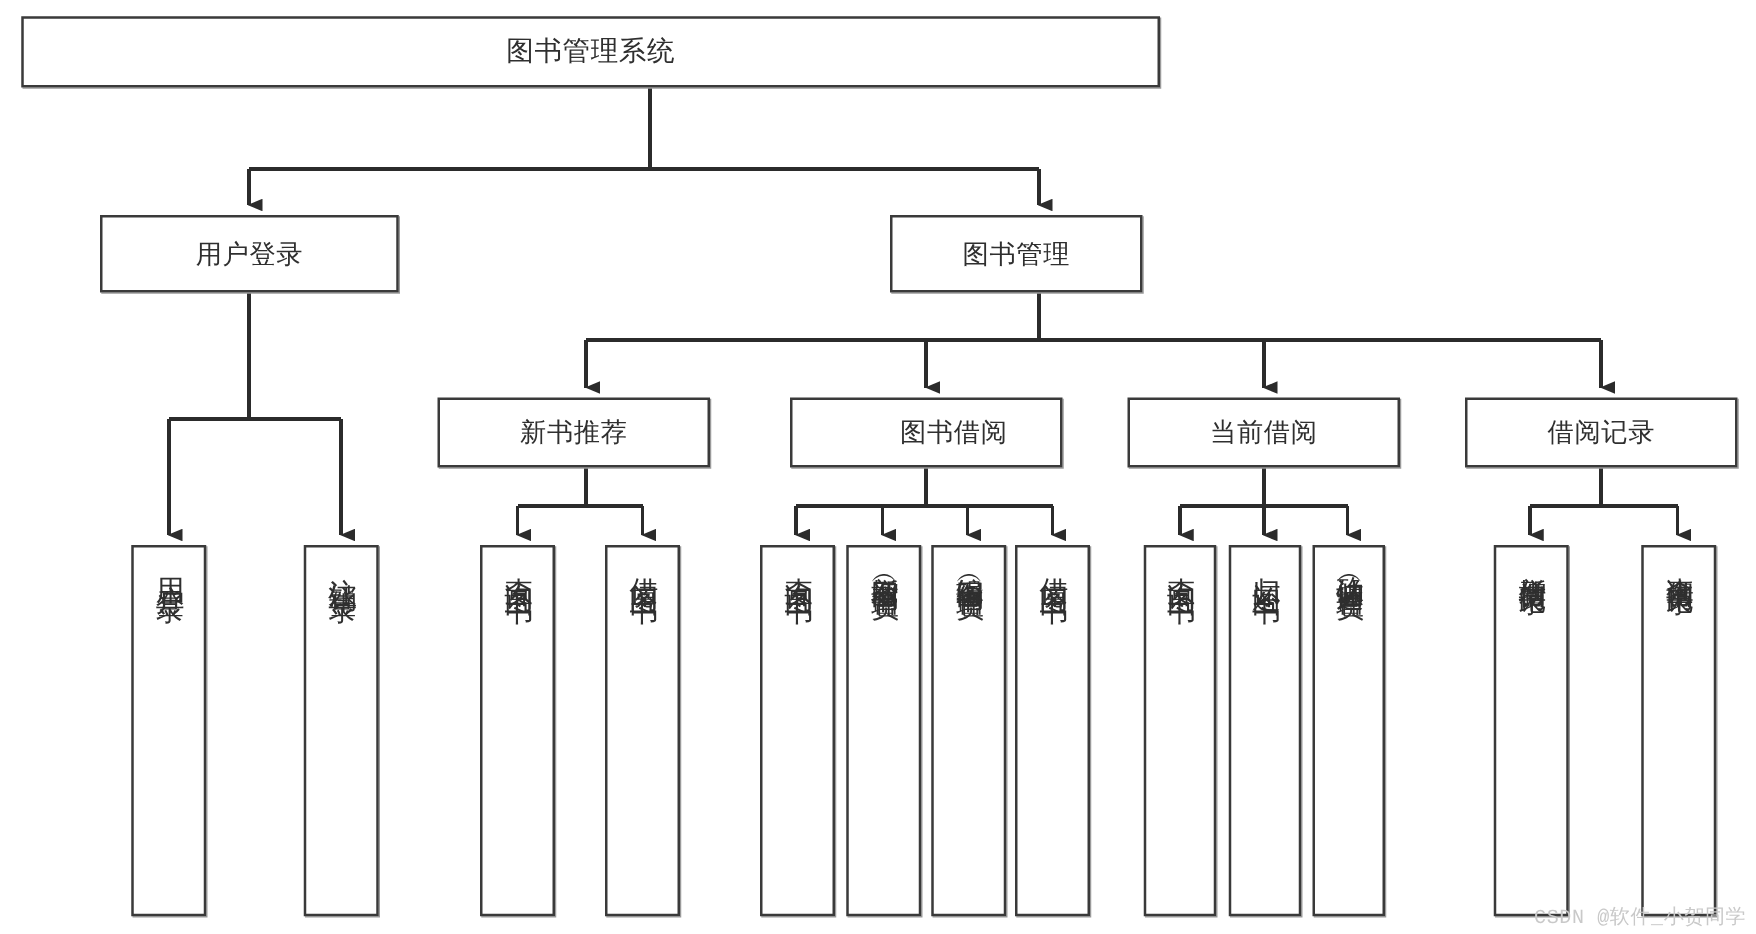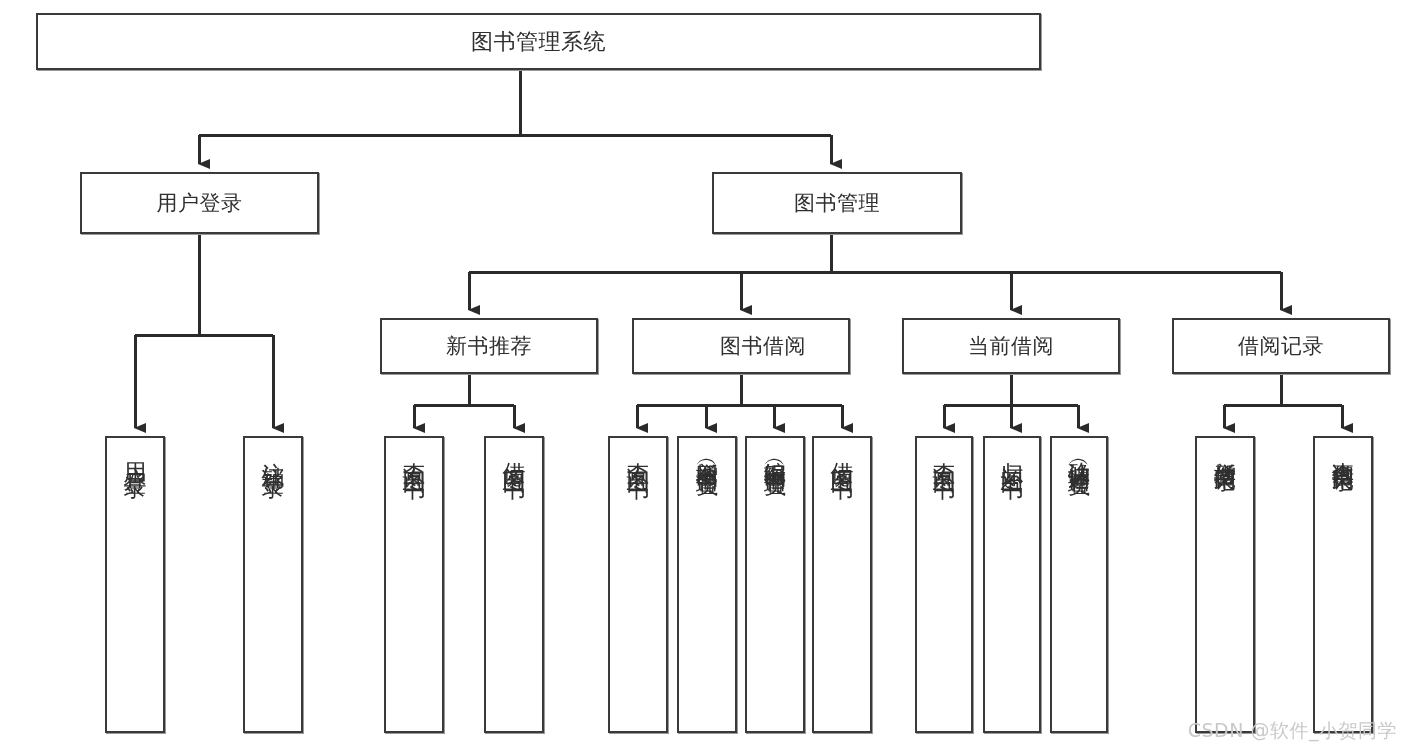--- a/index.html
+++ b/index.html
@@ -67,25 +67,26 @@
     height: auto;
   }
   .node.vert.tall .node-label {
     letter-spacing: 2px;
     font-size: 22px;
   }
   .watermark {
     position: absolute;
     right: 8px;
     bottom: 3px;
-    font-size: 19px;
+    font-size: 16px;
     color: #c9c9c9;
     white-space: nowrap;
     z-index: 6;
     letter-spacing: 0.5px;
+    font-family: Liberation Mono, monospace;
   }
 </style>
 </head>
 <body>
 
 <div id="diagram-root">
 
   <svg id="diagram-svg" viewBox="0 0 1405 747" xmlns="http://www.w3.org/2000/svg">
     <defs>
       <marker id="arrowhead" markerWidth="10" markerHeight="12" refX="5" refY="11" orient="auto" markerUnits="userSpaceOnUse">
@@ -129,33 +130,33 @@
       <path d="M 1011,405 L 1011,428" marker-end="url(#arrowhead)"></path>
       <path d="M 1078,405 L 1078,428" marker-end="url(#arrowhead)"></path>
 
       <path d="M 1281,374 L 1281,405"></path>
       <path d="M 1224,405 L 1342,405"></path>
       <path d="M 1224,405 L 1224,428" marker-end="url(#arrowhead)"></path>
       <path d="M 1342,405 L 1342,428" marker-end="url(#arrowhead)"></path>
     </g>
   </svg>
 
-  <div class="node root horiz" style="left:17px; top:13px; width:1005px; height:57px;margin-left:19px;">
+  <div class="node root horiz" style="left:17px; top:13px; width:911px; height:57px;">
     <span class="node-label">图书管理系统</span>
   </div>
 
   <div class="node horiz" style="left:80px; top:172px; width:239px; height:62px;">
     <span class="node-label">用户登录</span>
   </div>
 
-  <div class="node horiz" style="left:712px; top:172px; width:250px; height:62px;">
+  <div class="node horiz" style="left:712px; top:172px; width:202px; height:62px;">
     <span class="node-label">图书管理</span>
   </div>
 
-  <div class="node horiz" style="left:380px; top:318px; width:218px; height:56px;">
+  <div class="node horiz" style="left:350px; top:318px; width:218px; height:56px;">
     <span class="node-label">新书推荐</span>
   </div>
 
   <div class="node horiz" style="left:632px; top:318px; width:218px; height:56px;padding-left:44px;">
     <span class="node-label">图书借阅</span>
   </div>
 
   <div class="node horiz" style="left:1172px; top:318px; width:218px; height:56px;">
     <span class="node-label">借阅记录</span>
   </div>

